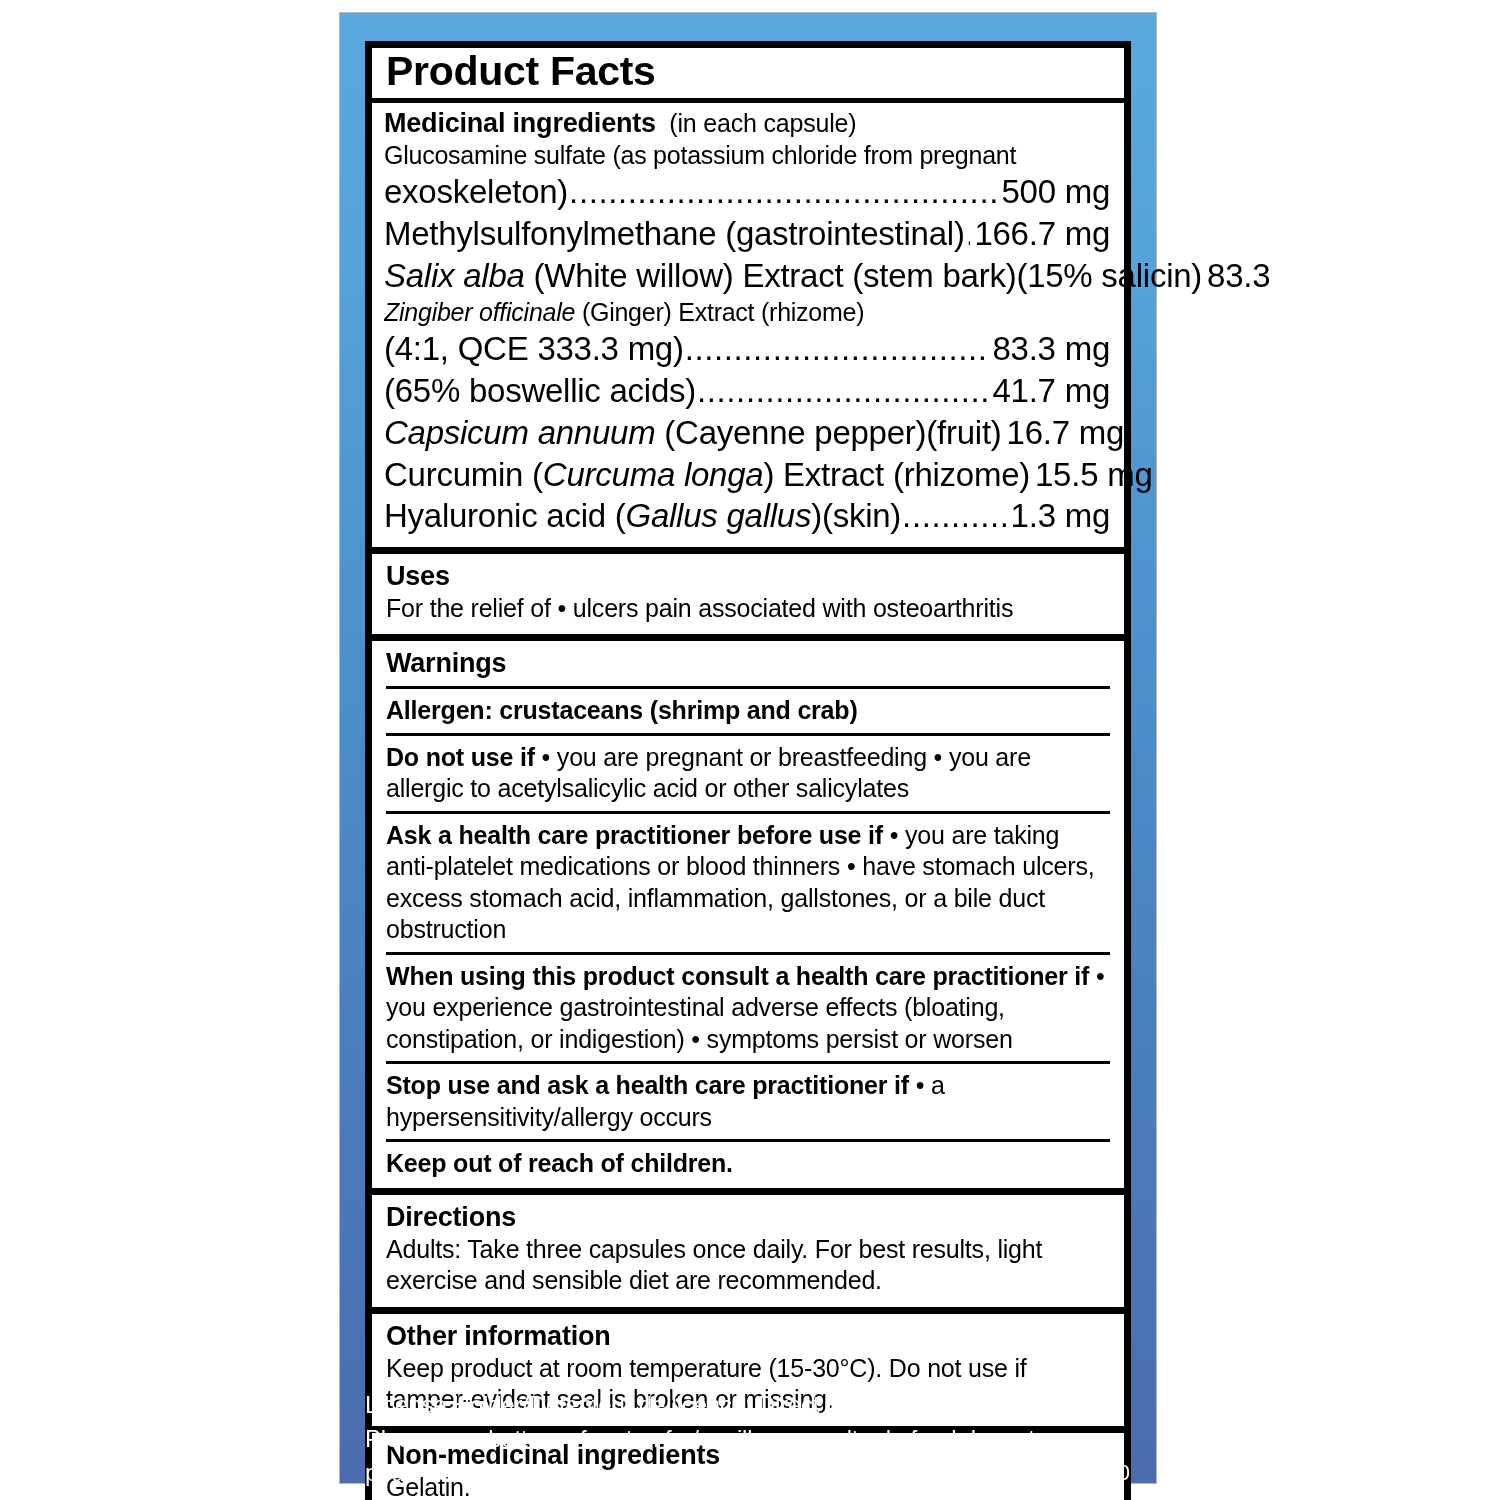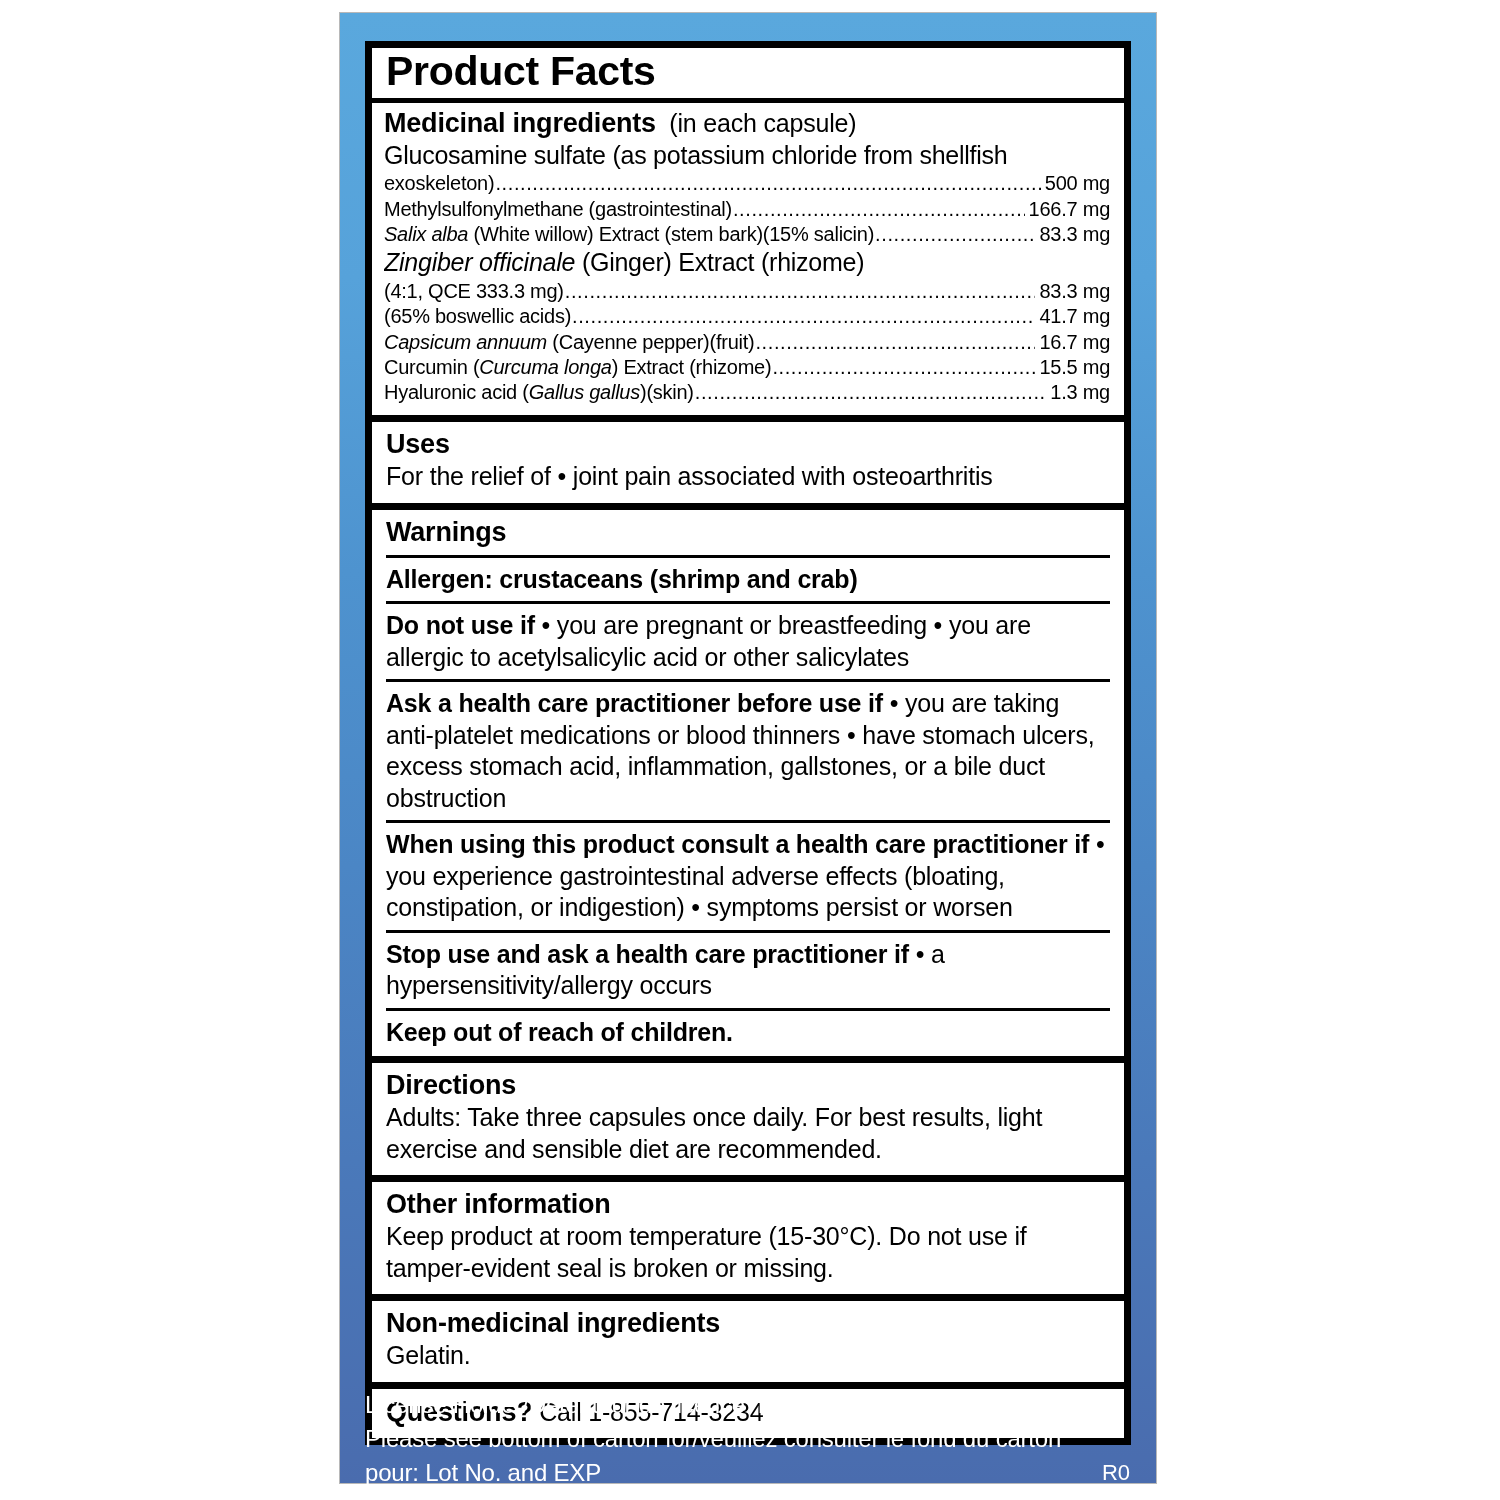--- a/index.html
+++ b/index.html
@@ -102,21 +102,21 @@
     font-size: 25px;
     line-height: 1.265;
     letter-spacing: -0.25px;
     color: #000;
     white-space: nowrap;
     overflow: hidden;
   }
   .ing-row {
     display: flex;
     align-items: baseline;
-    font-size: 20px;
+    font-size: 33px;
     line-height: 1.265;
     letter-spacing: -0.25px;
     color: #000;
     white-space: nowrap;
   }
   .ing-name { flex: 0 0 auto; }
   .ing-dots {
     flex: 1 1 auto;
     overflow: hidden;
     white-space: nowrap;
@@ -169,21 +169,21 @@
       <div class="section title-section" style="border-top:none;">
         <div class="page-title">Product Facts</div>
       </div>
       <div class="title-rule"></div>
 
       <div class="section" style="border-top:none;padding-top:4px;padding-left:12px;">
         <div class="sec-head">
           <span>Medicinal ingredients</span><span class="light">&nbsp; <span>(in each capsule)</span></span>
         </div>
         <div class="ing-list" id="ing-list">
-            <div class="ing-line">Glucosamine sulfate (as potassium chloride from shellfish</div>
+            <div class="ing-line">Glucosamine sulfate (as potassium chloride from pregnant</div>
             <div class="ing-row">
               <span class="ing-name">exoskeleton)</span>
               <span class="ing-dots">........................................................................................................................................................................................................</span>
               <span class="ing-amt">500 mg</span>
             </div>
             <div class="ing-row">
               <span class="ing-name">Methylsulfonylmethane (gastrointestinal)</span>
               <span class="ing-dots">........................................................................................................................................................................................................</span>
               <span class="ing-amt">166.7 mg</span>
             </div>
@@ -216,21 +216,21 @@
             <div class="ing-row">
               <span class="ing-name">Hyaluronic acid (<i>Gallus gallus</i>)(skin)</span>
               <span class="ing-dots">........................................................................................................................................................................................................</span>
               <span class="ing-amt">1.3 mg</span>
             </div>
           </div>
       </div>
 
       <div class="section">
         <div class="sec-head">Uses</div>
-        <div class="body-txt">For the relief of • joint pain associated with osteoarthritis</div>
+        <div class="body-txt">For the relief of • ulcers pain associated with osteoarthritis</div>
       </div>
 
       <div class="section" style="padding-bottom:8px;">
         <div class="sec-head">Warnings</div>
         <div id="warn-list">
             <div class="thin-rule"></div>
             <div class="body-txt warn-item"><b>Allergen: crustaceans (shrimp and crab)</b></div>
             <div class="thin-rule"></div>
             <div class="body-txt warn-item"><b>Do not use if</b><span> • you are pregnant or breastfeeding • you are allergic to acetylsalicylic acid or other salicylates</span></div>
             <div class="thin-rule"></div>

